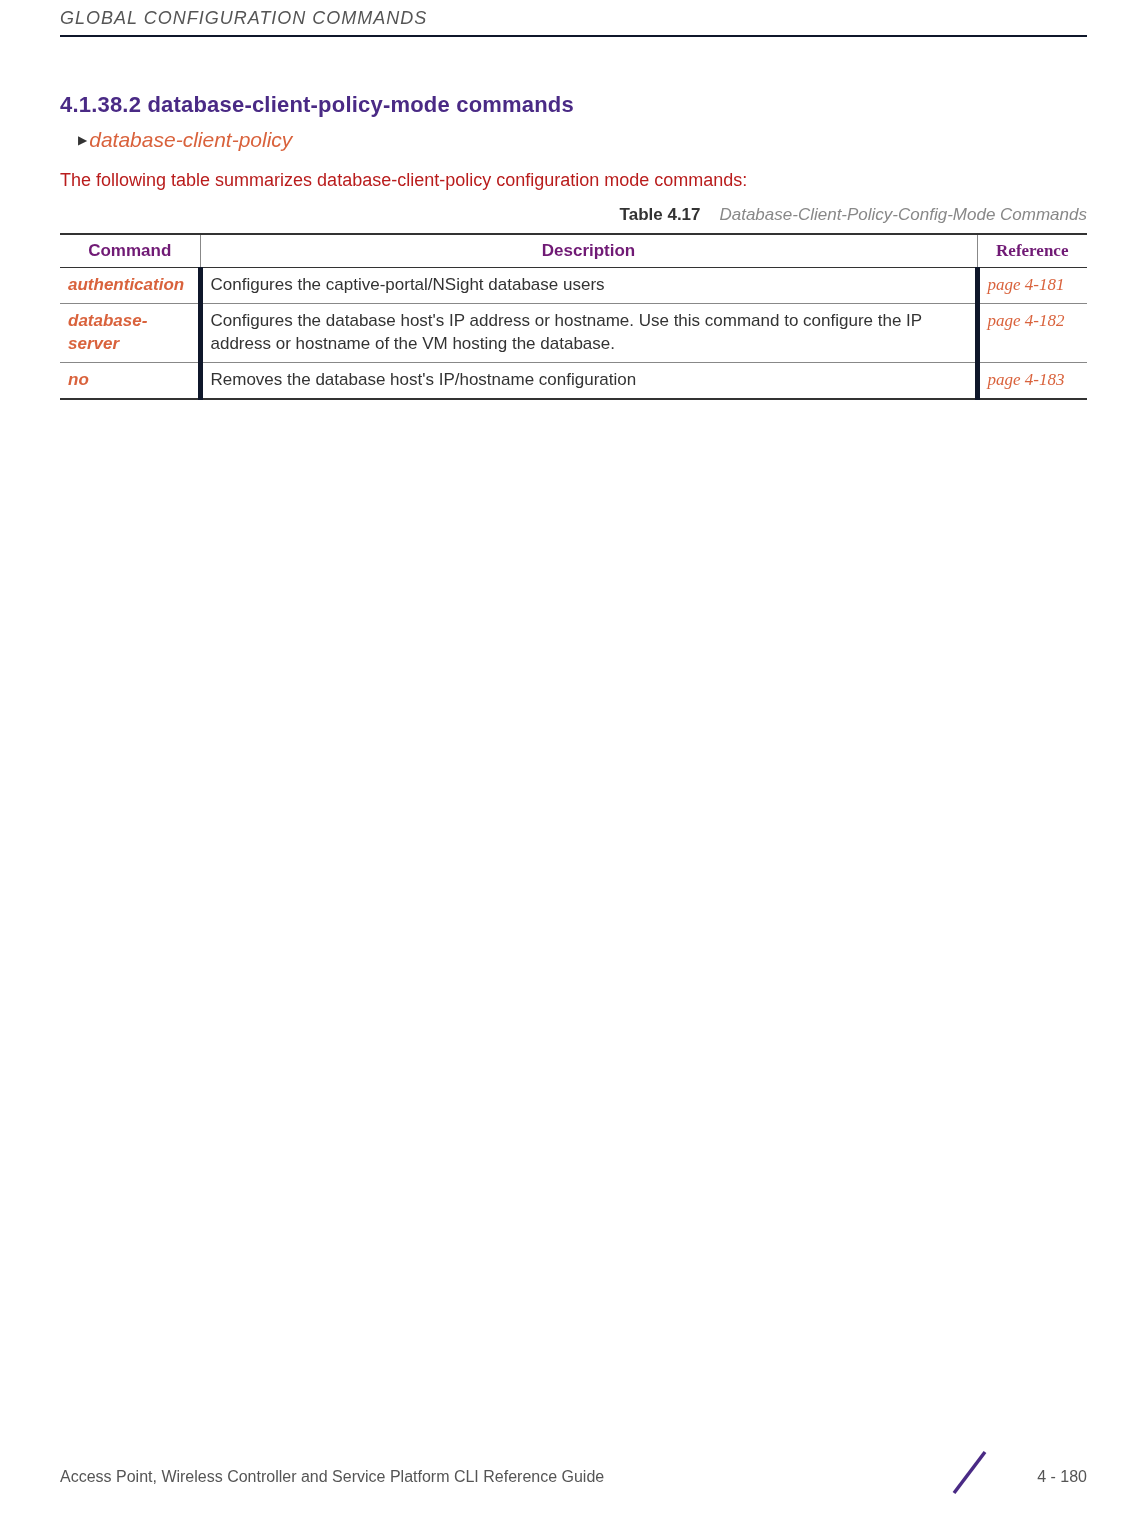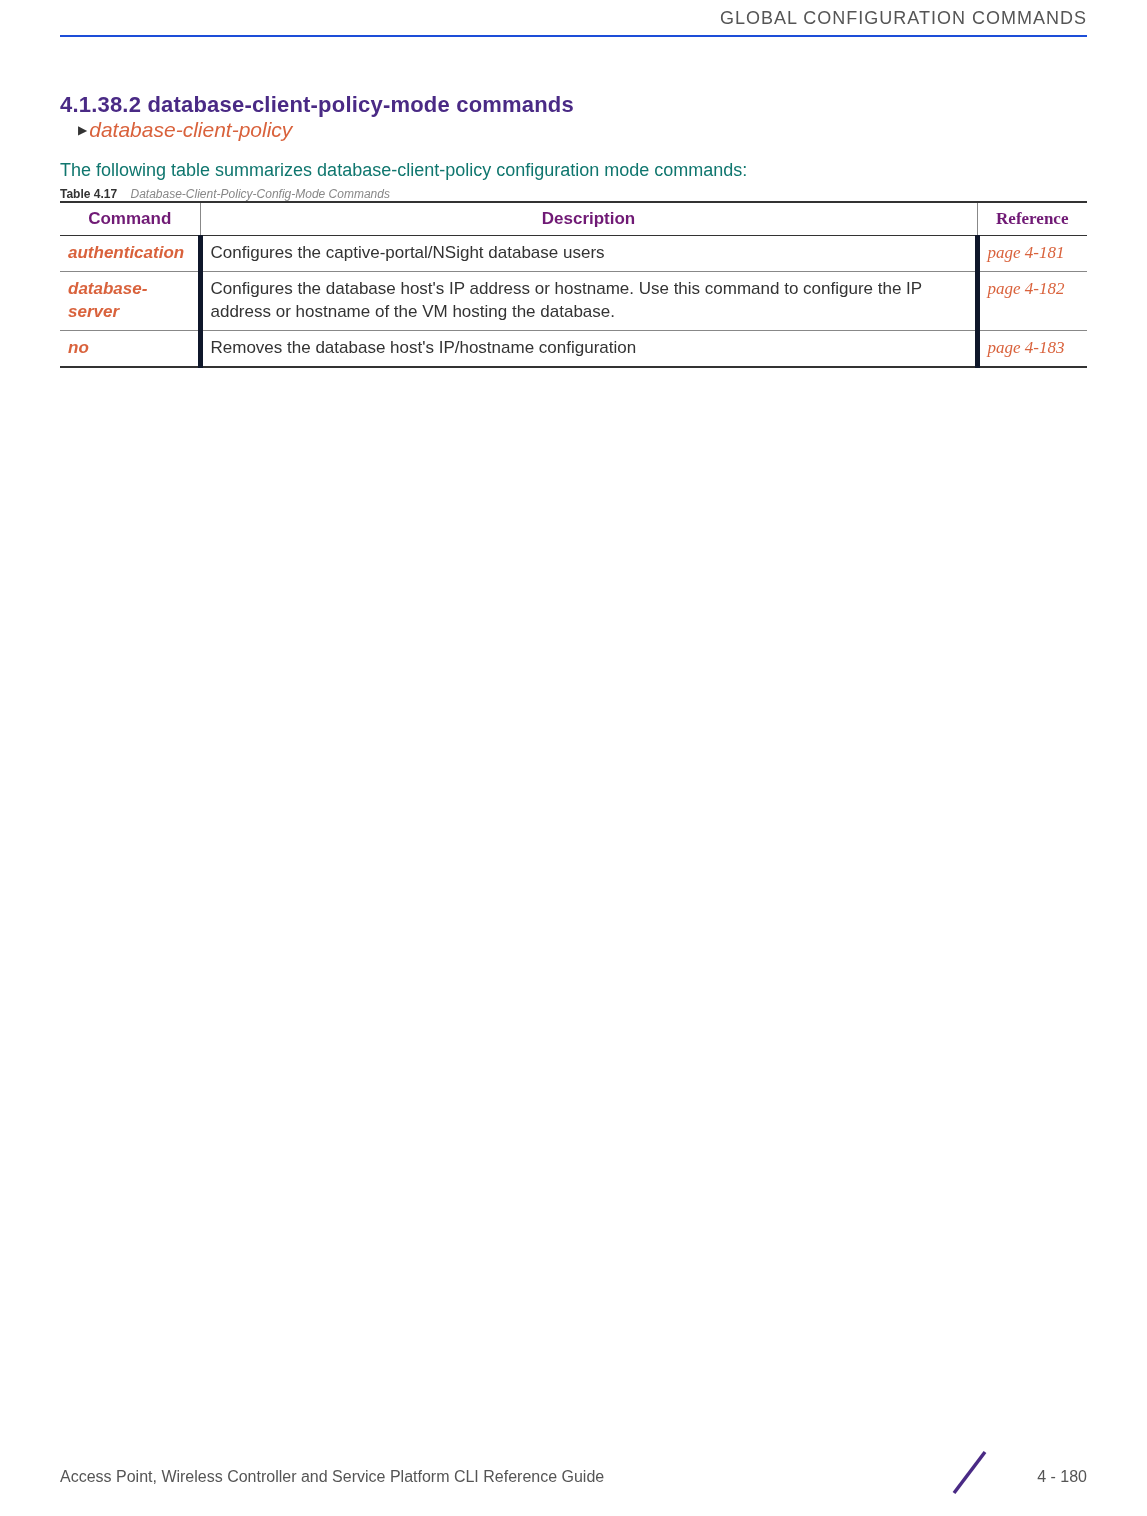--- a/index.html
+++ b/index.html
@@ -14,64 +14,67 @@
       height: 1516px;
       position: relative;
       color: #333;
     }
     .page {
       padding: 0 60px;
       height: 100%;
       position: relative;
     }
     .header {
-      text-align: right;
+      text-align: left;
       padding-top: 8px;
       padding-bottom: 6px;
-      border-bottom: 2px solid #1d4ed8;
+      border-bottom: 2px solid #0f172a;
       font-size: 18px;
       letter-spacing: 1px;
       color: #555;
       font-weight: 300;
       font-stretch: condensed;
+      font-style: italic;
     }
     .content {
       padding-top: 55px;
     }
     .section-heading {
       color: #4a2a85;
       font-size: 22px;
       font-weight: bold;
+      margin-bottom: 10px;
       letter-spacing: 0.2px;
     }
     .breadcrumb {
       margin-left: 18px;
       margin-bottom: 18px;
       display: flex;
       align-items: center;
       gap: 2px;
     }
     .breadcrumb-arrow {
       color: #333;
       font-size: 12px;
     }
     .breadcrumb-link {
       color: #d9623c;
       font-style: italic;
       font-size: 21px;
     }
     .intro-text {
       font-size: 18px;
-      color: #0f766e;
-      margin-bottom: 6px;
+      color: #b91c1c;
+      margin-bottom: 14px;
       font-weight: 300;
     }
     .table-caption {
-      text-align: left;
-      font-size: 12px;
+      text-align: right;
+      font-size: 17px;
+      margin-bottom: 8px;
     }
     .table-caption .label {
       font-weight: bold;
       color: #333;
     }
     .table-caption .title {
       font-style: italic;
       color: #888;
     }
     table {

